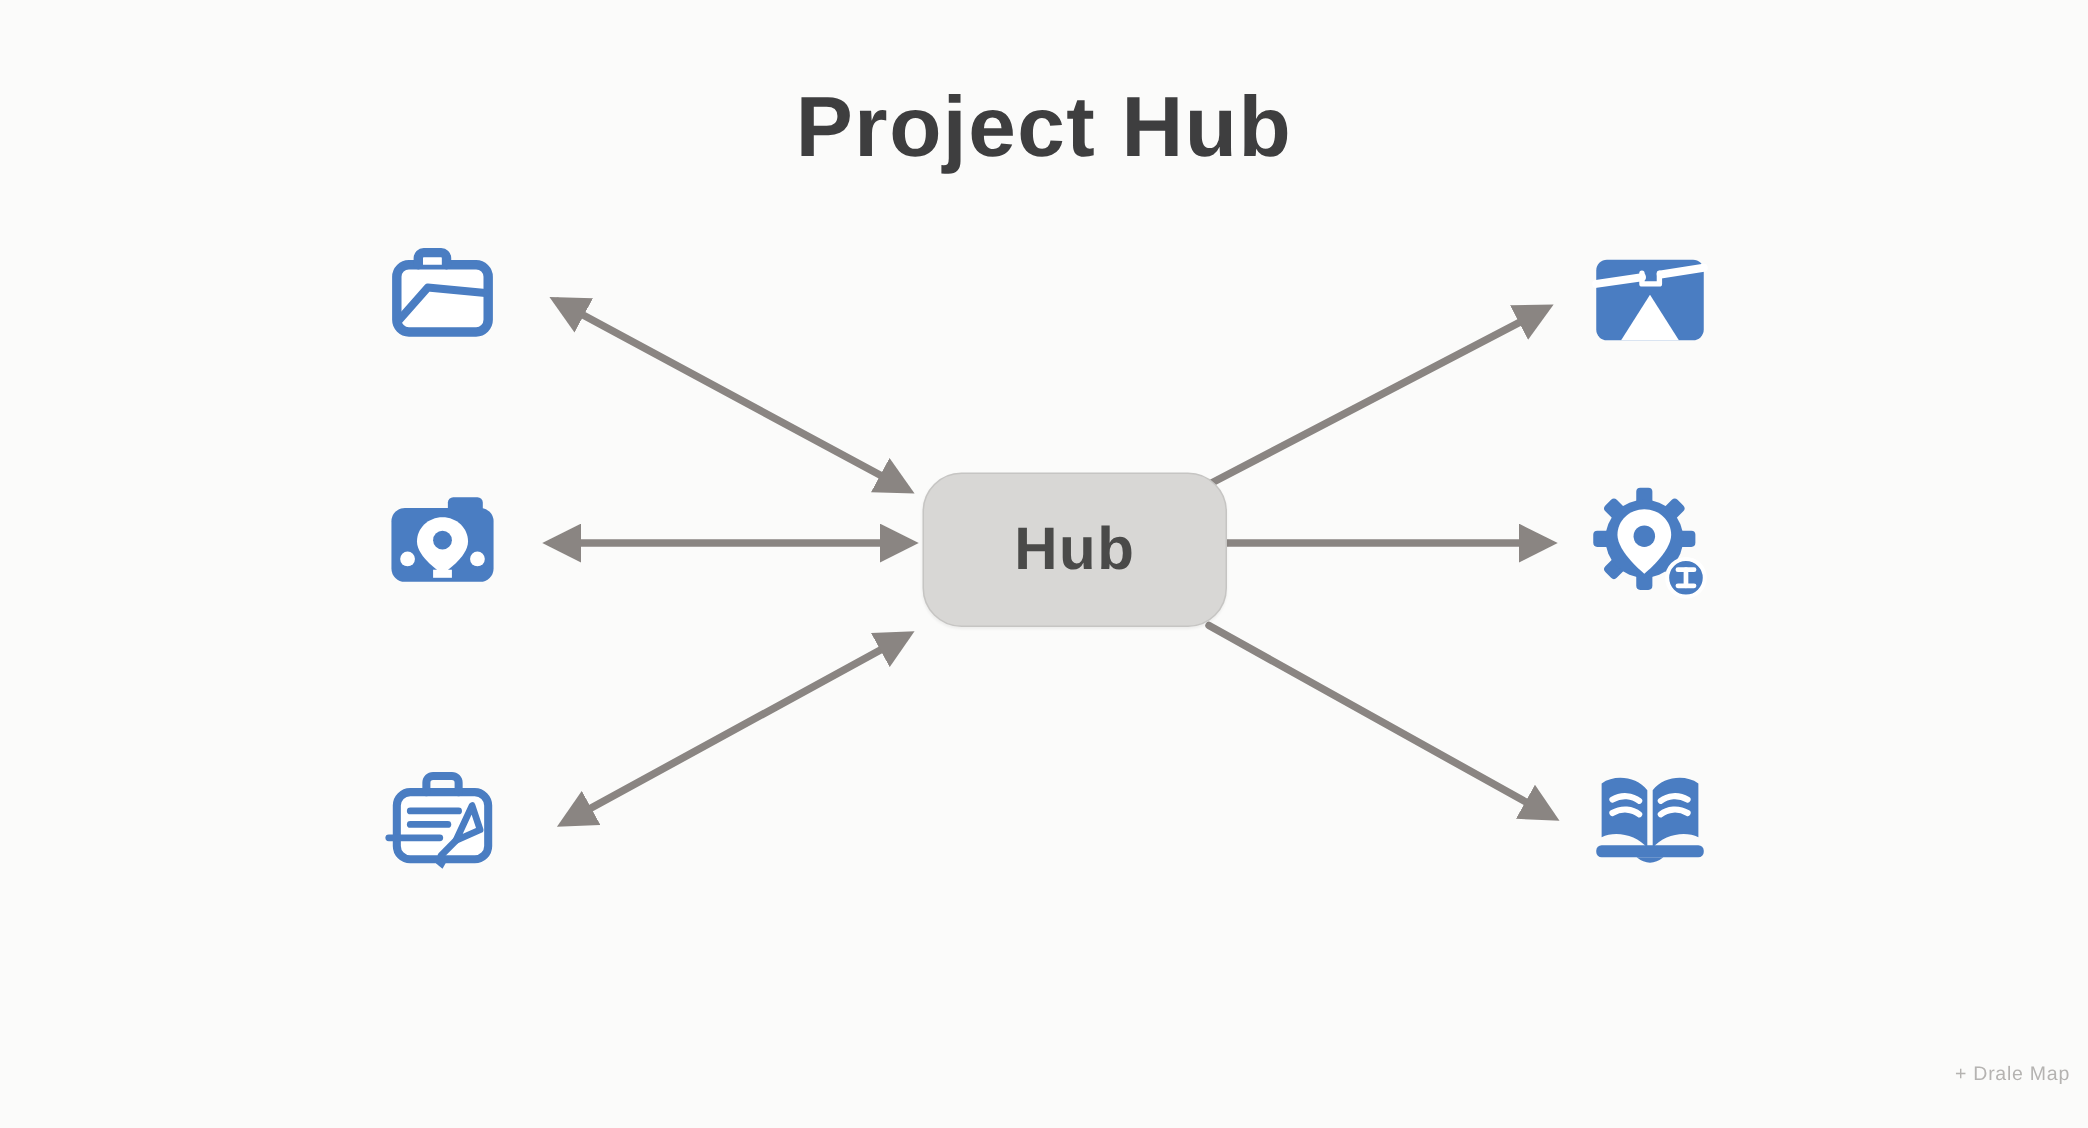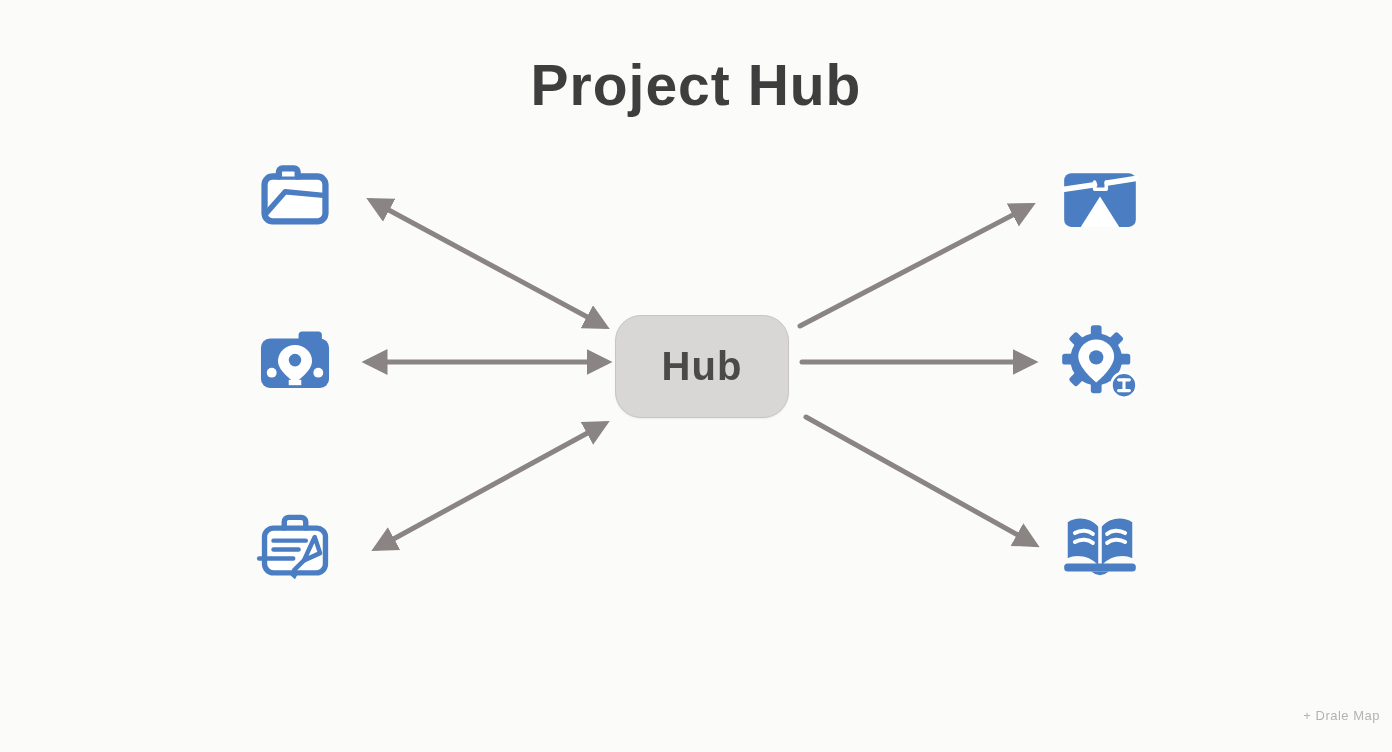--- a/index.html
+++ b/index.html
@@ -20,21 +20,21 @@
     position:relative;
   }
   .stage{position:absolute;inset:0;}
   .title{
     position:absolute;top:52px;left:0;right:0;
     text-align:center;
     font-size:57px;font-weight:bold;letter-spacing:1px;
     color:var(--title-text);
   }
   .hub-node{
-    position:absolute;left:615px;top:315px;width:174px;height:103px;
+    position:absolute;left:615px;top:315px;width:203px;height:103px;
     background:var(--hub-fill);
     border:1px solid var(--hub-border);
     border-radius:26px;
     display:flex;align-items:center;justify-content:center;
     box-shadow:0 1px 2px rgba(0,0,0,0.06);
   }
   .hub-label{font-size:40px;font-weight:bold;color:var(--hub-text);letter-spacing:1px;}
   .node{position:absolute;width:86px;height:86px;}
   .node svg{width:100%;height:100%;display:block;}
   .n-folder{left:252px;top:155px;}

